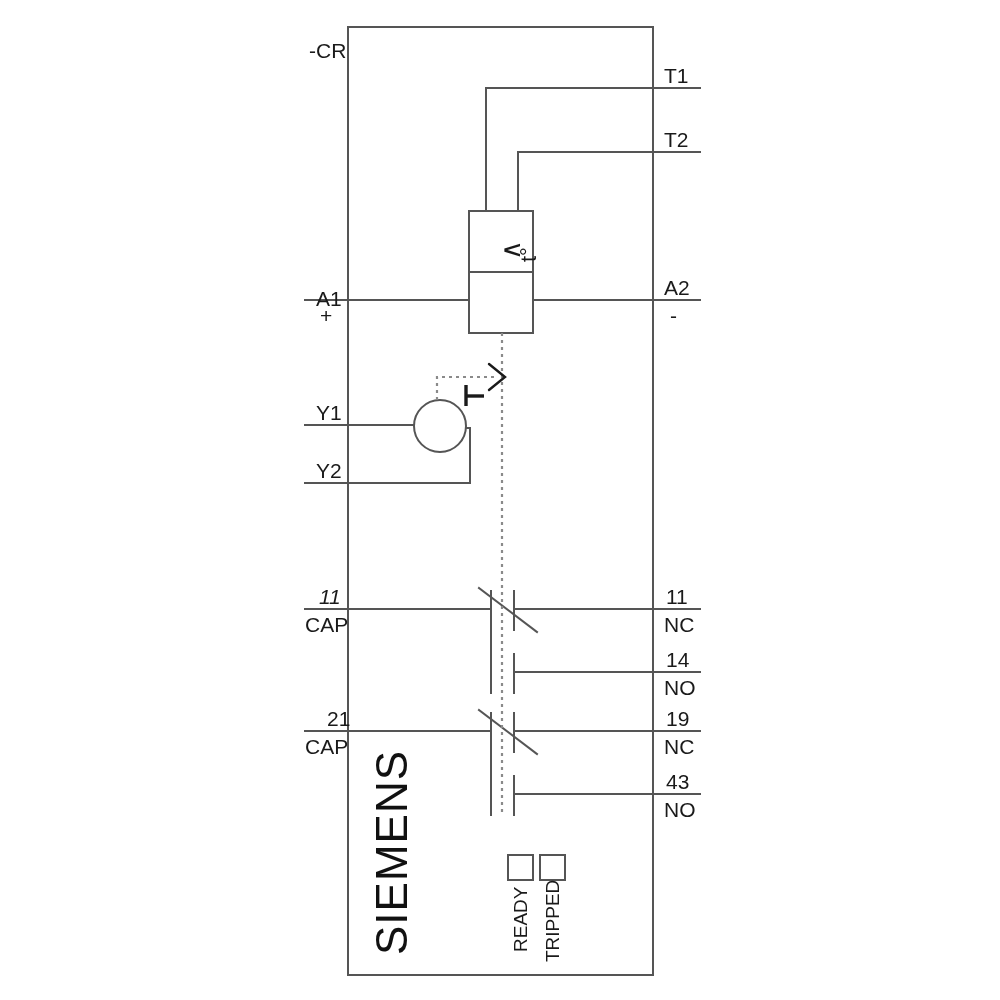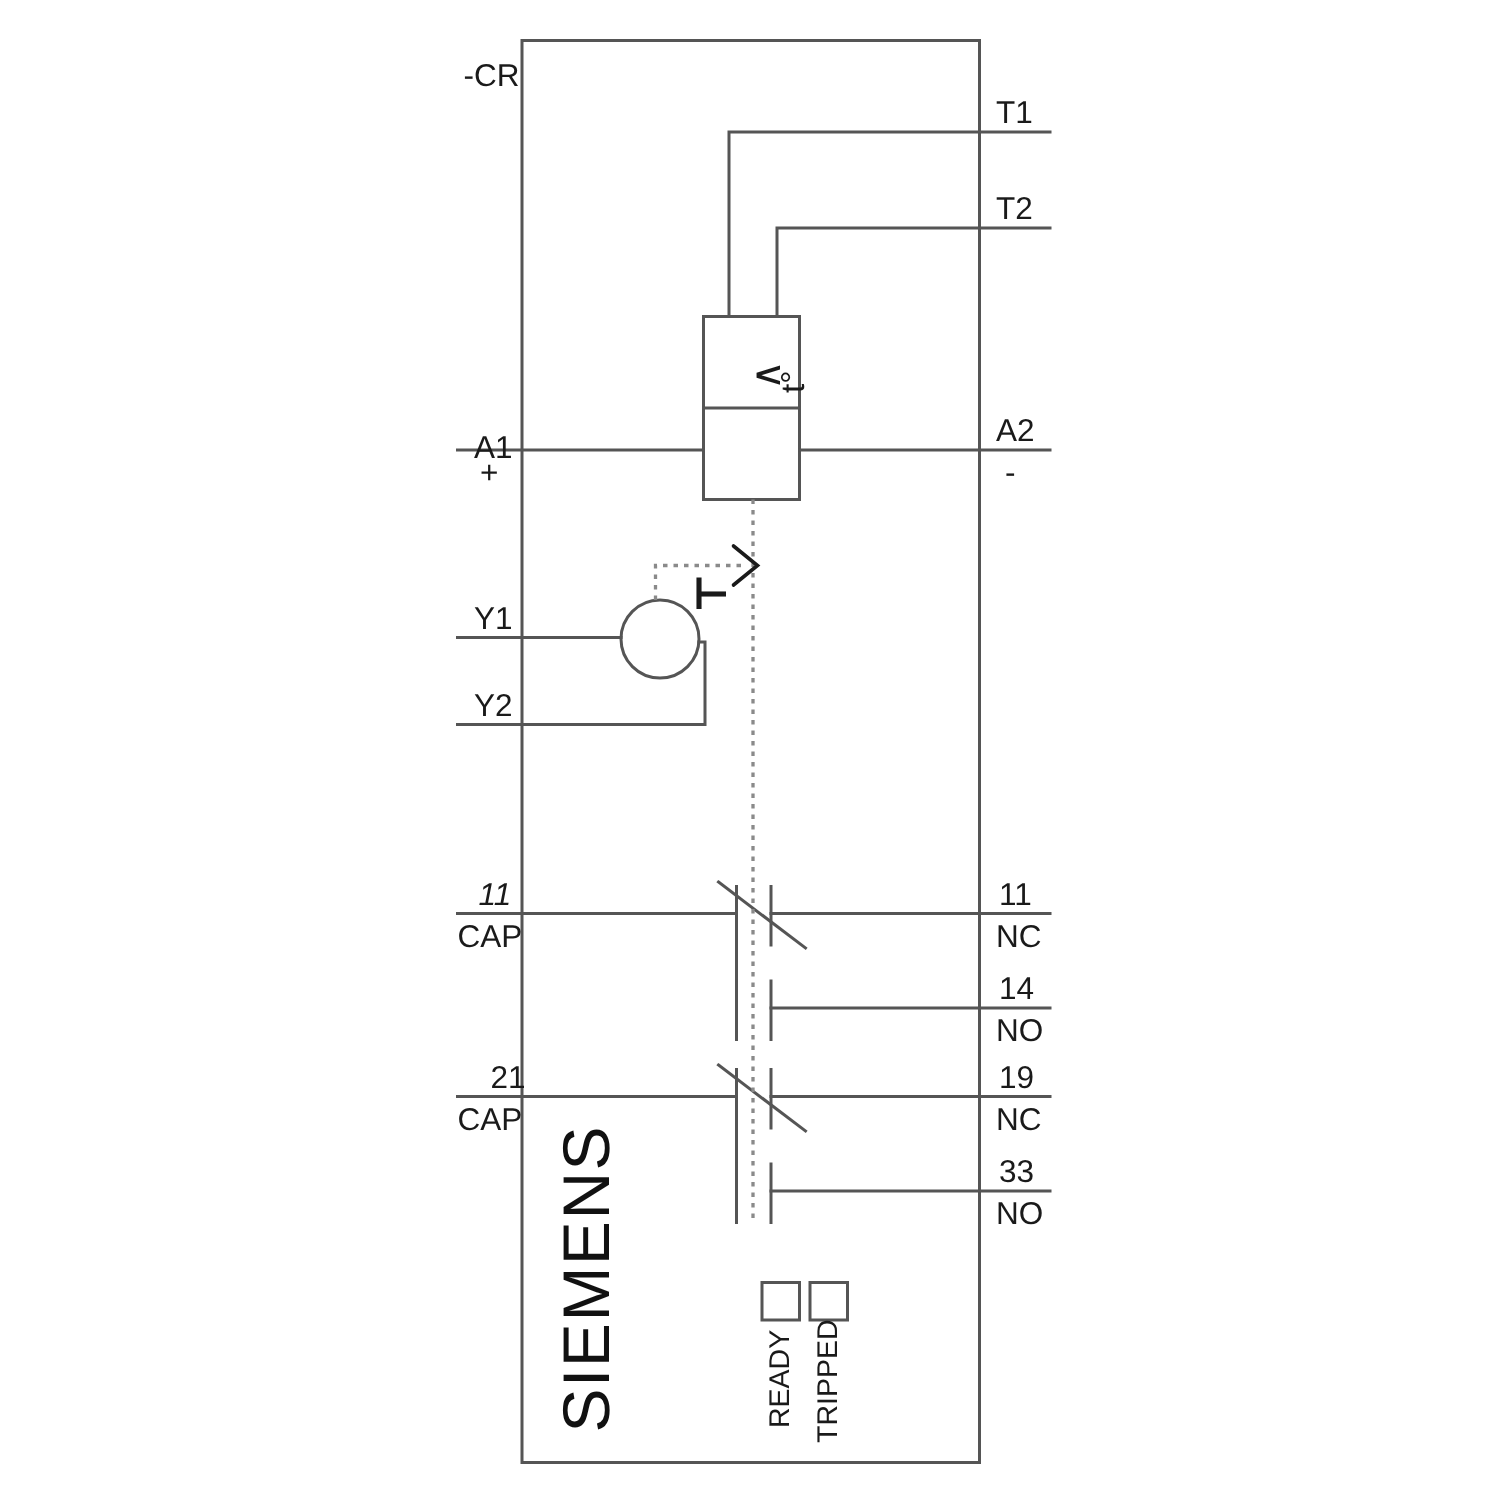--- a/index.html
+++ b/index.html
@@ -136,21 +136,21 @@
 
   <div class="lbl" style="left:666px; top:586px;">11</div>
   <div class="lbl" style="left:664px; top:614px;">NC</div>
 
   <div class="lbl" style="left:666px; top:649px;text-align:center;">14</div>
   <div class="lbl" style="left:664px; top:677px;">NO</div>
 
   <div class="lbl" style="left:666px; top:708px;">19</div>
   <div class="lbl" style="left:664px; top:736px;">NC</div>
 
-  <div class="lbl" style="left:666px; top:771px;">33</div>
+  <div class="lbl" style="left:666px; top:771px;">43</div>
   <div class="lbl" style="left:664px; top:799px;">NO</div>
 
   <div class="lbl lbl-rot" style="left:498px; top:260px; font-size:27px;">∧</div>
   <div class="lbl lbl-rot" style="left:518px; top:262px; font-size:22px;">t°</div>
 
   <div class="lbl lbl-rot brand" style="left:370px; top:955px;">SIEMENS</div>
 
   <div class="lbl lbl-rot led-lbl" style="left:511px; top:952px;">READY</div>
   <div class="lbl lbl-rot led-lbl" style="left:543px; top:962px;">TRIPPED</div>
 

